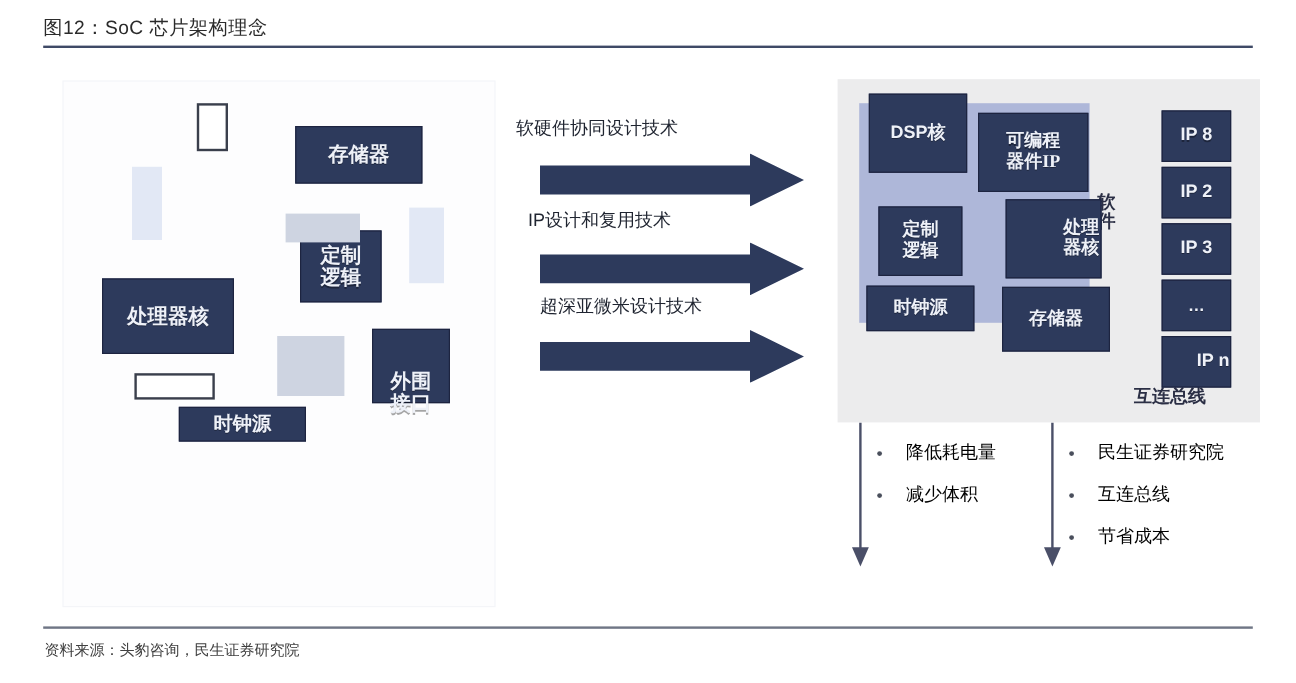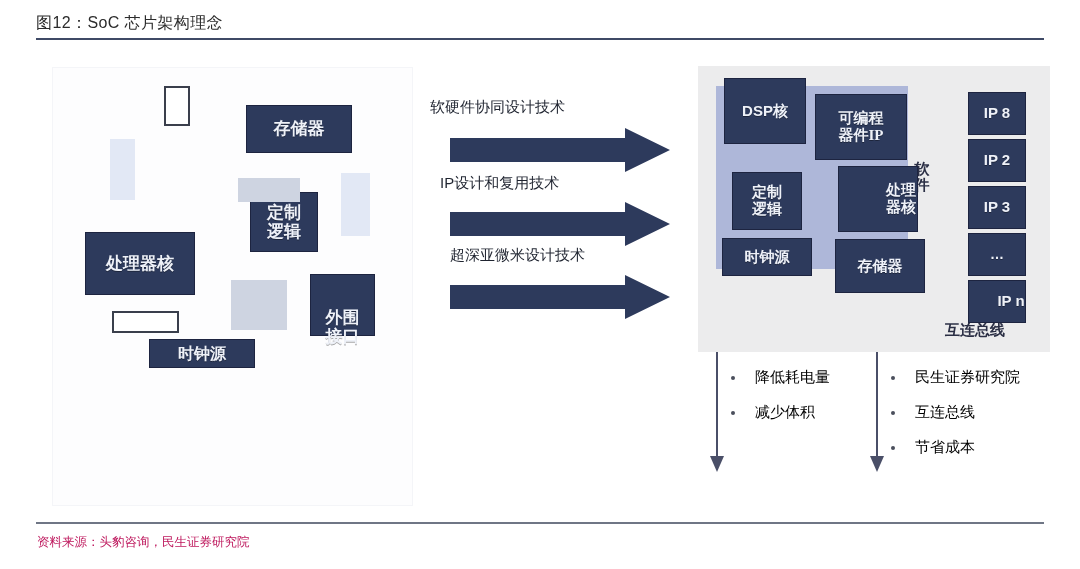--- a/index.html
+++ b/index.html
@@ -20,21 +20,21 @@
   .title-rule{
     position:absolute;left:36px;top:38px;width:1008px;height:2px;
     background:#3f4a66;
   }
   .footer-rule{
     position:absolute;left:36px;top:522px;width:1008px;height:1.5px;
     background:#6f7685;
   }
   .source{
     position:absolute;left:37px;top:534px;
-    font-size:12.5px;color:#be185d;white-space:nowrap;
+    font-size:12.5px;color:#404040;white-space:nowrap;
   }
 
   
   .box{
     position:absolute;box-sizing:border-box;
     display:flex;align-items:center;justify-content:center;
     text-align:center;line-height:1.12;
   }
   .navy{
     background:#2d3a5c;color:#eef1f8;

